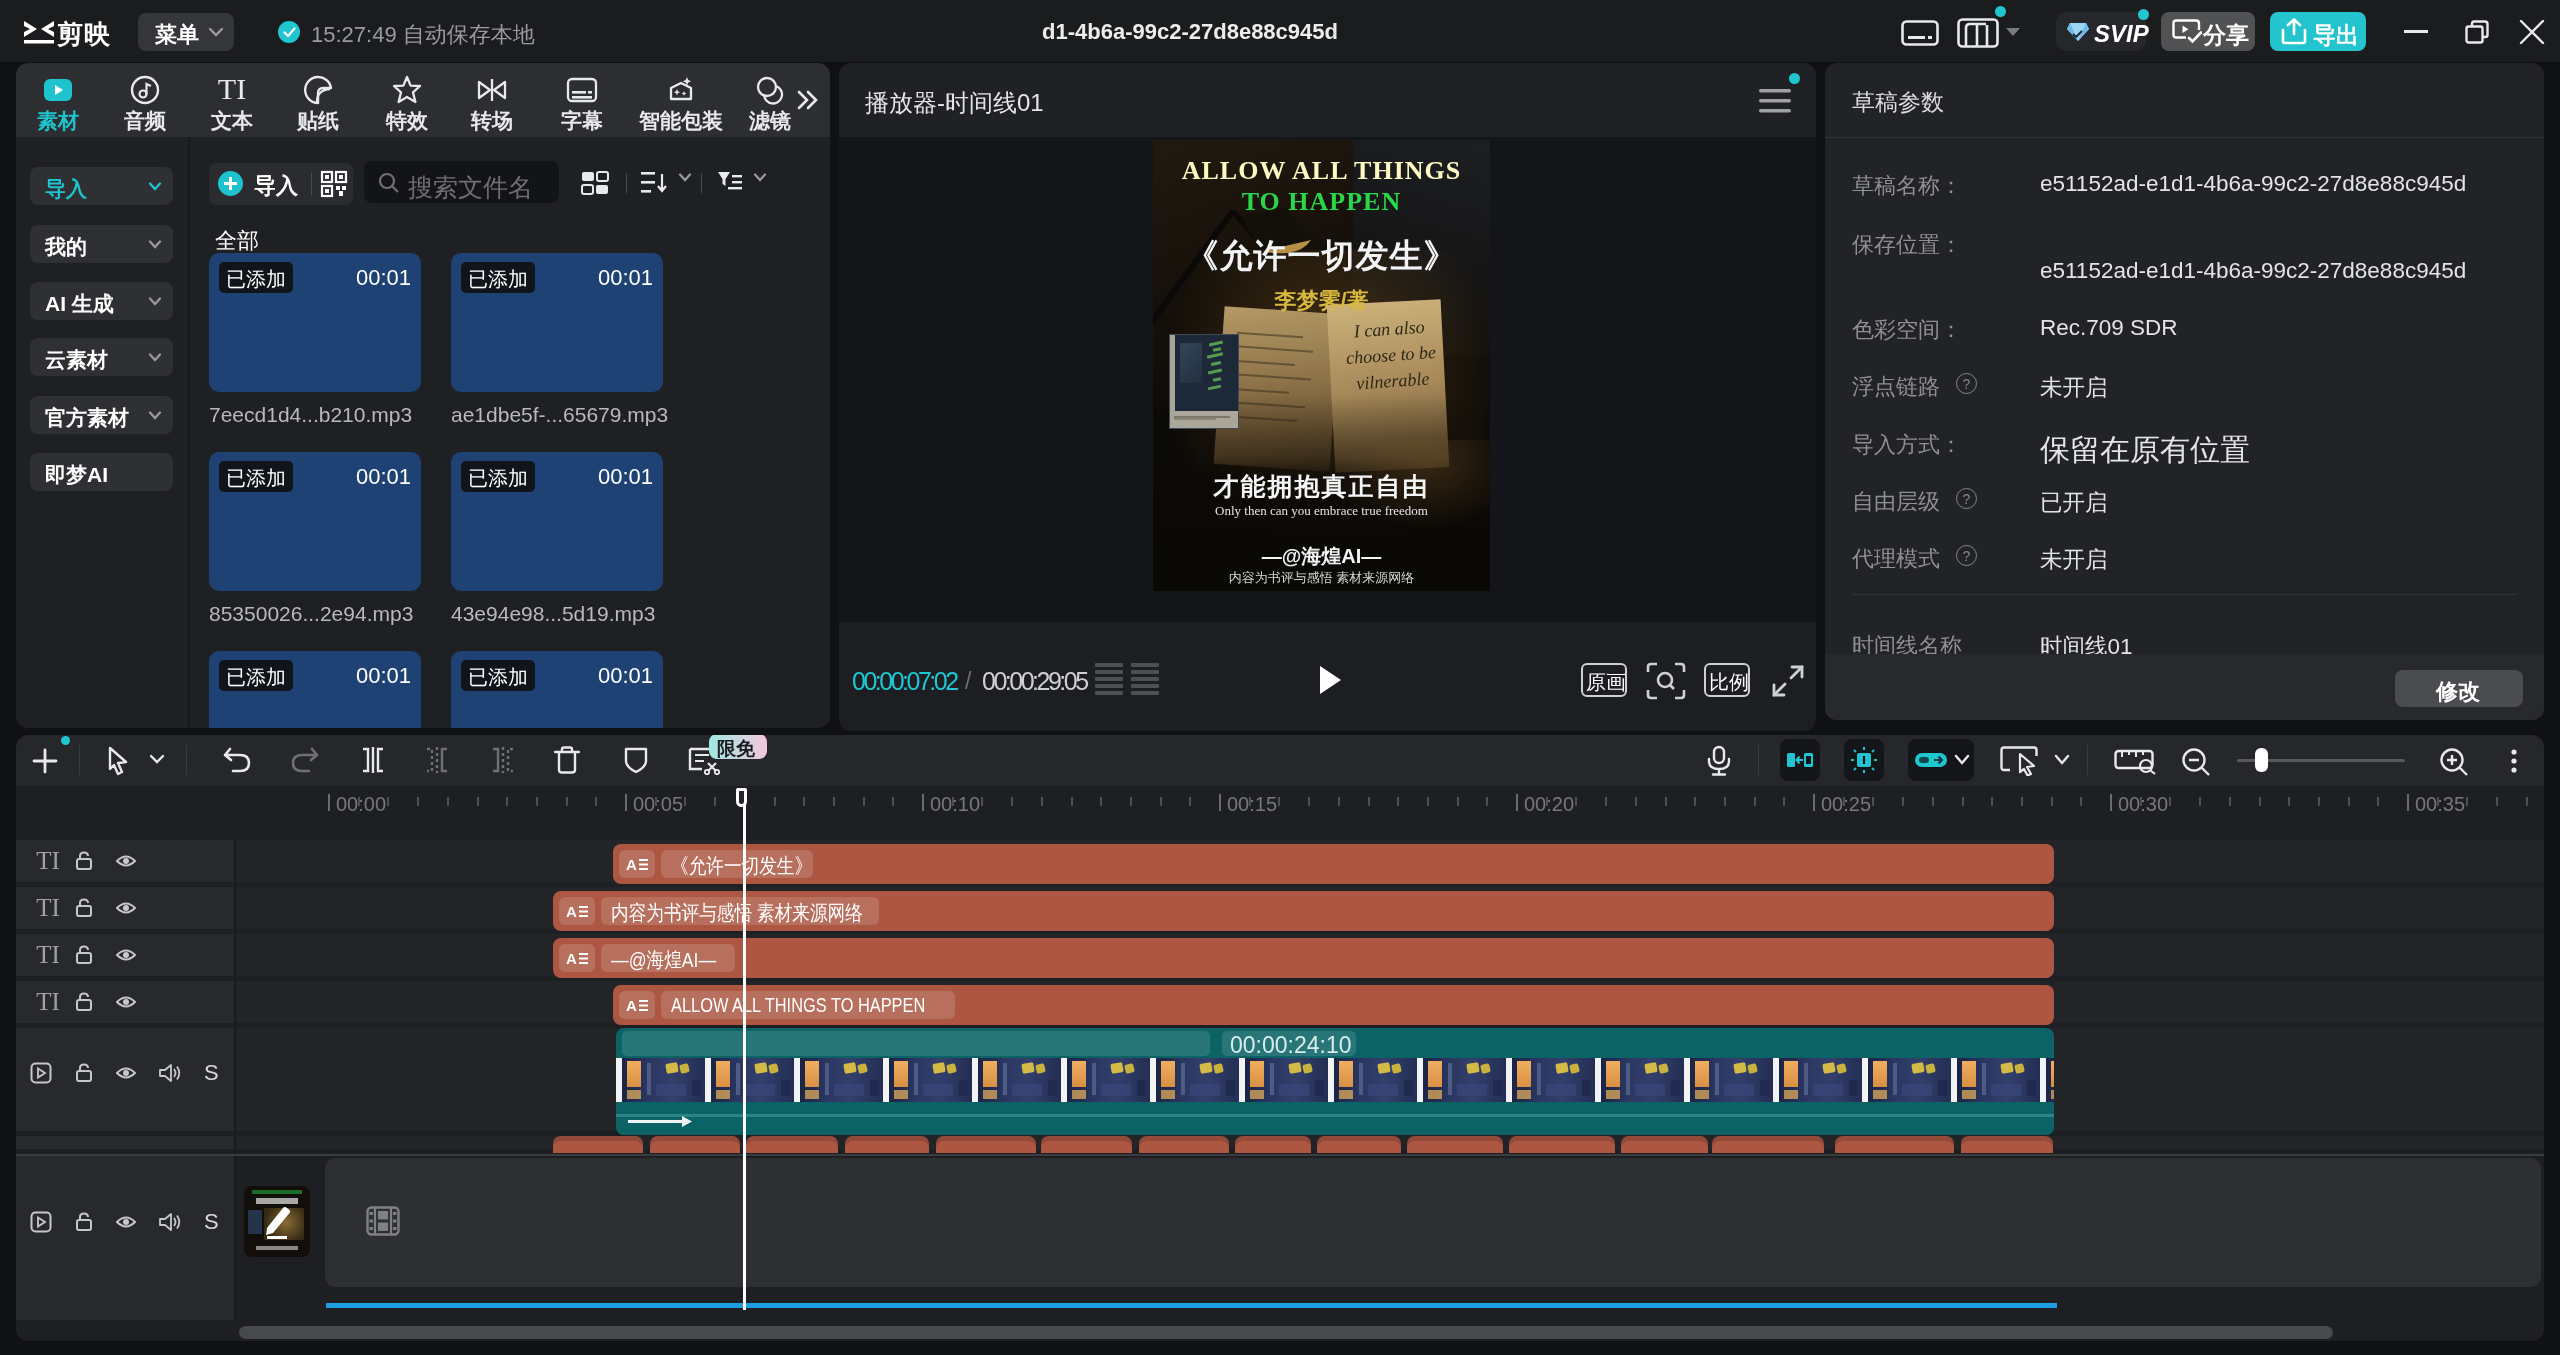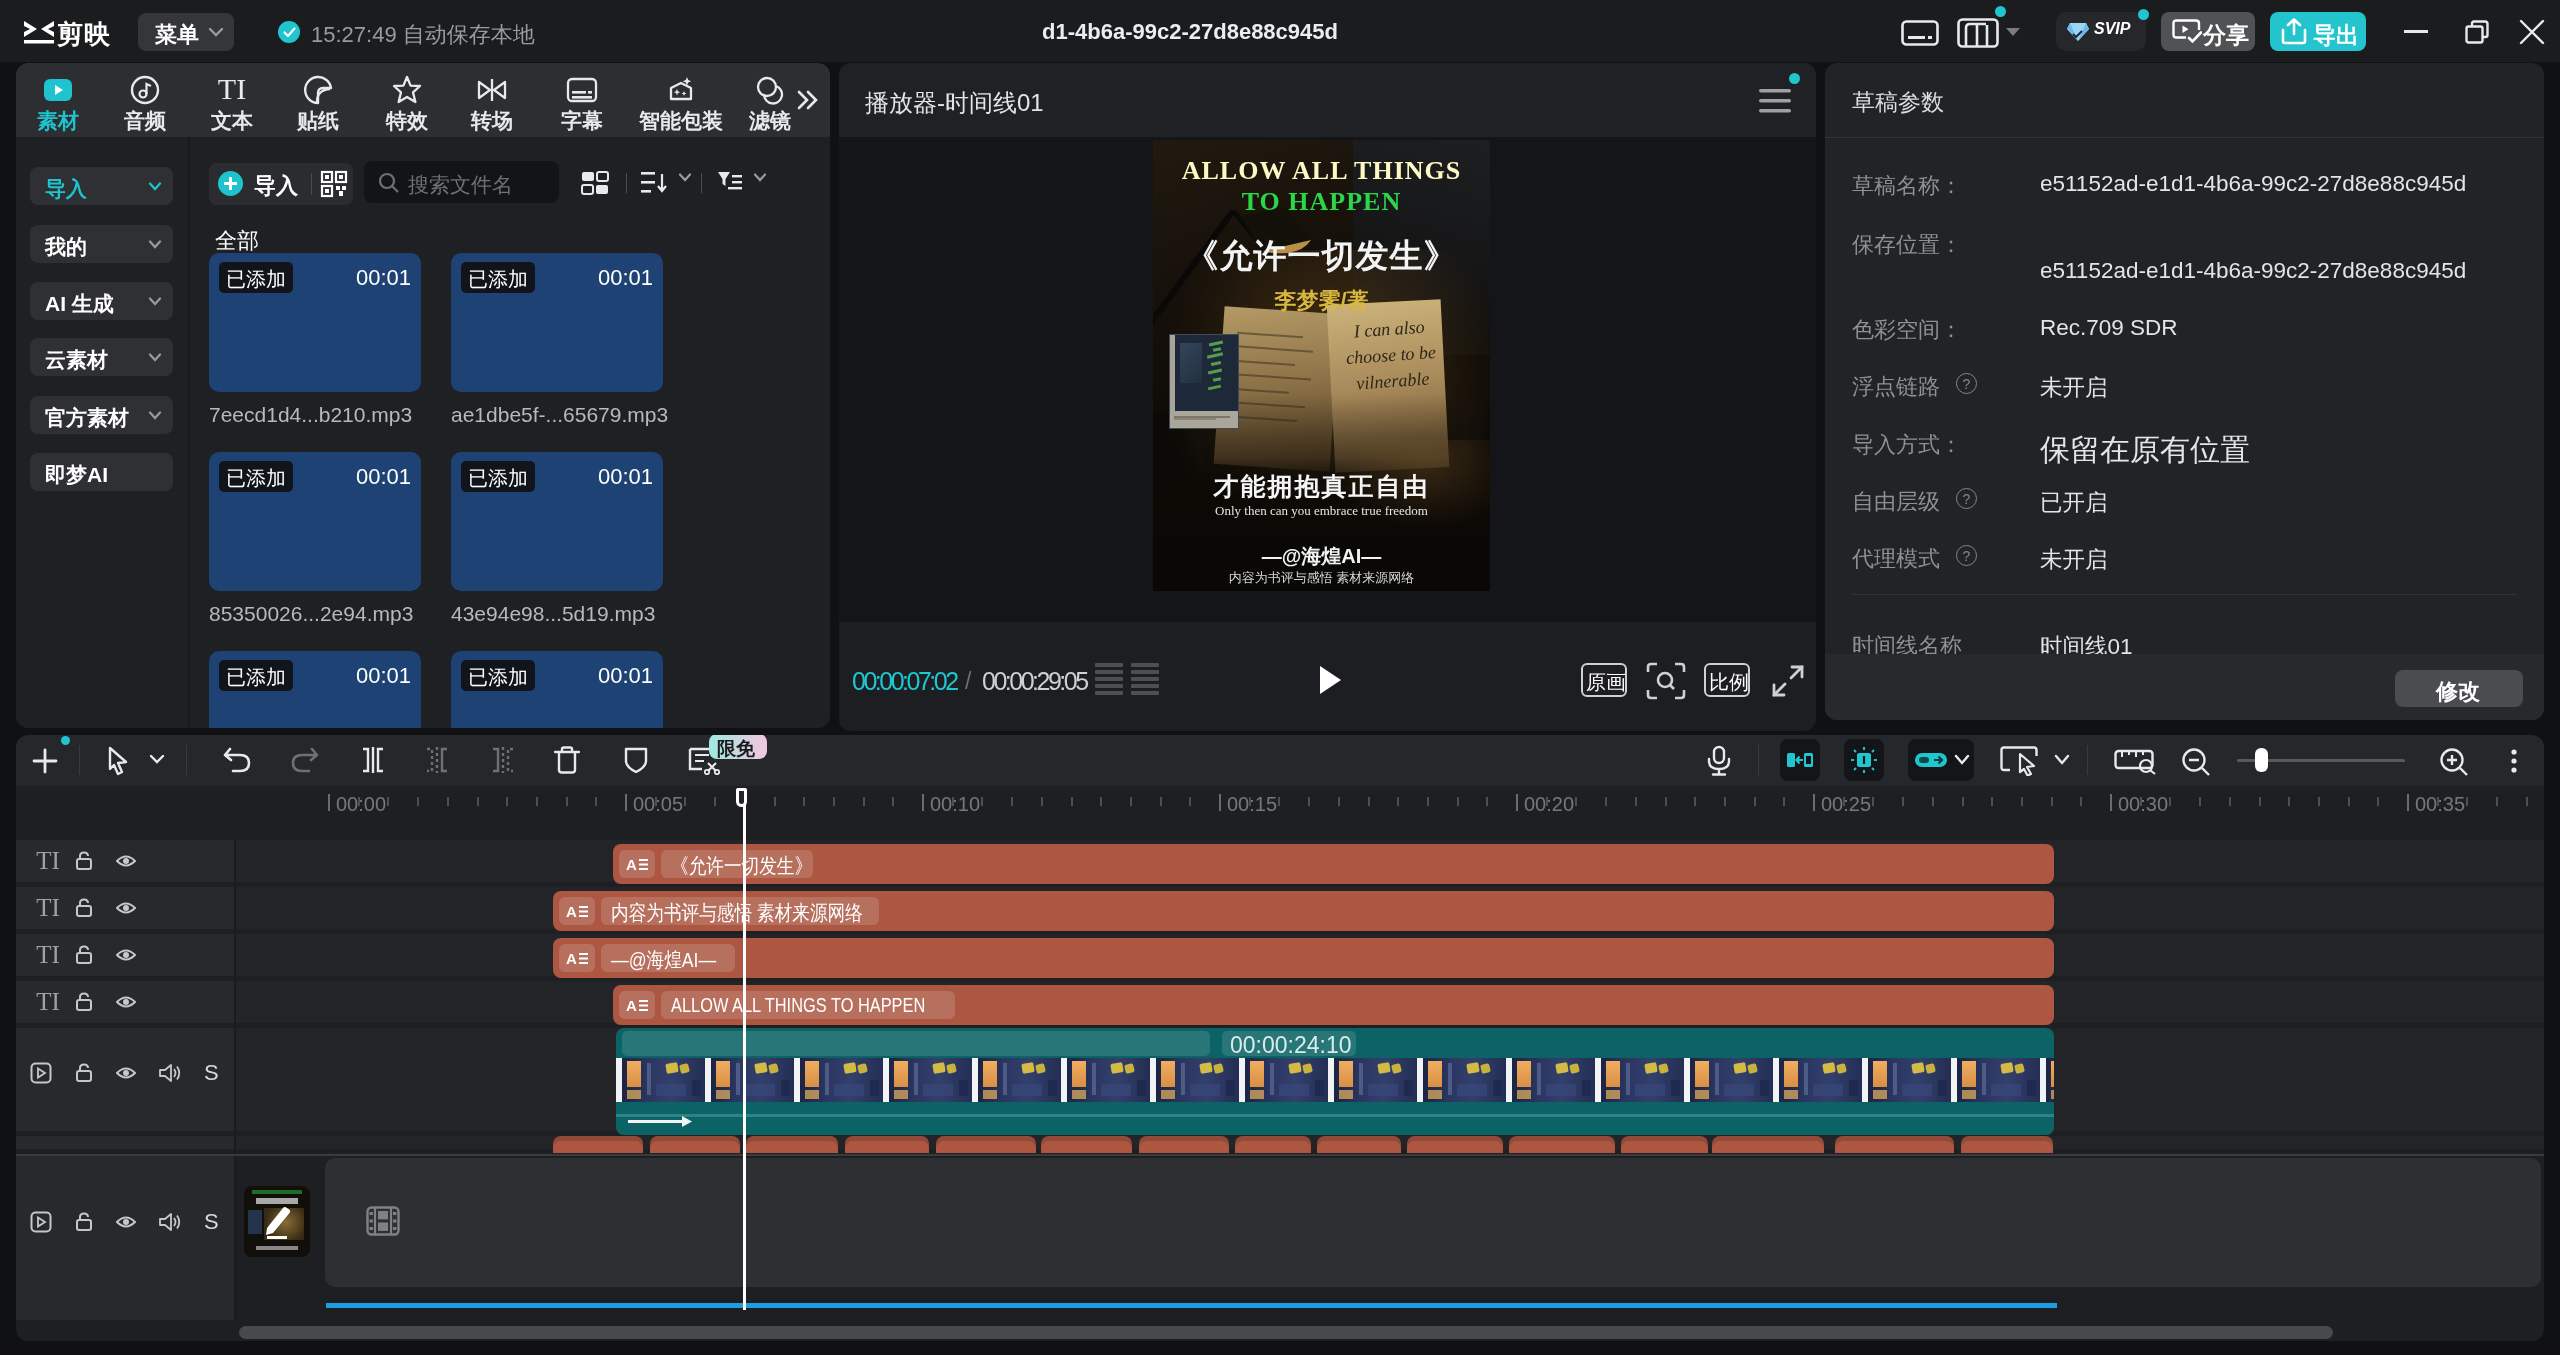--- a/index.html
+++ b/index.html
@@ -40,21 +40,21 @@
 <svg class="abs" style="left:2004px;top:26px" width="18" height="12" viewBox="0 0 18 12">
     <path d="M2 2 L9 10 L16 2 Z" fill="#7a7b7d"></path>
   </svg>
 <div class="abs" style="left:2056px;top:12px;width:90px;height:39px;background:#26272b;border-radius:10px;"></div>
 <svg class="abs" style="left:2066px;top:22px" width="24" height="20" viewBox="0 0 24 20">
 <path d="M4 1 L20 1 L23 7 L12 19 L1 7 Z" fill="#9bd4f5"></path>
 <path d="M4 1 L12 19 L1 7 Z" fill="#6fb8e8"></path>
     <path d="M20 1 L23 7 L12 19 Z" fill="#6fb8e8"></path>
 <path d="M7 12 l3 3 l6 -6" stroke="#1b2a3a" stroke-width="2" fill="none"></path>
 </svg>
-<div class="abs" style="left:2094px;top:20px;font-size:16px;font-weight:bold;font-style:italic;color:#fff;font-family:'Liberation Sans',sans-serif;">SVIP</div>
+<div class="abs" style="left:2094px;top:20px;font-size:24px;font-weight:bold;font-style:italic;color:#fff;font-family:'Liberation Sans',sans-serif;">SVIP</div>
 <div class="abs" style="left:2138px;top:9px;width:11px;height:11px;border-radius:50%;background:#20c5cf;"></div>
 <div class="abs" style="left:2161px;top:12px;width:94px;height:39px;background:#515254;border-radius:8px;"></div>
 <svg class="abs" style="left:2172px;top:19px" width="30" height="26" viewBox="0 0 30 26">
 <path d="M14 18.5 L4.5 18.5 Q1.5 18.5 1.5 15.5 L1.5 4.5 Q1.5 1.5 4.5 1.5 L24 1.5 Q27 1.5 27 4.5 L27 11" stroke="#fff" stroke-width="2.4" fill="none"></path>
 <path d="M10.5 6.5 l6 3.8 l-6 3.8 Z" fill="#fff"></path>
 <path d="M17 19 l3.5 3.5 L29 13.5" stroke="#fff" stroke-width="2.6" fill="none" stroke-linecap="round"></path>
 </svg>
 <div class="abs" style="left:2203px;top:20px;font-size:23px;font-weight:bold;color:#fff">分享</div>
 <div class="abs" style="left:2270px;top:12px;width:96px;height:39px;background:#23c4ce;border-radius:8px;"></div>
 <svg class="abs" style="left:2281px;top:18px" width="26" height="27" viewBox="0 0 26 27">
@@ -168,21 +168,21 @@
       <rect x="5" y="19" width="4" height="4" fill="#fff"></rect>
 <rect x="16" y="16" width="4" height="4" fill="#fff"></rect>
       <rect x="22" y="16" width="4" height="4" fill="#fff"></rect>
       <rect x="19" y="21" width="4" height="5" fill="#fff"></rect>
 </svg>
 <div class="abs" style="left:348px;top:98px;width:195px;height:42px;background:#131417;border-radius:8px;"></div>
 <svg class="abs" style="left:362px;top:109px" width="22" height="22" viewBox="0 0 22 22">
       <circle cx="9" cy="9" r="7" stroke="#6f7073" stroke-width="2.2" fill="none"></circle>
       <line x1="14.5" y1="14.5" x2="20" y2="20" stroke="#6f7073" stroke-width="2.2"></line>
     </svg>
-<div class="abs" style="left:392px;top:108px;font-size:21px;color:#6f7073">搜索文件名</div>
+<div class="abs" style="left:392px;top:108px;font-size:25px;color:#6f7073">搜索文件名</div>
 <svg class="abs" style="left:565px;top:107px" width="28" height="26" viewBox="0 0 28 26">
 <rect x="1" y="2" width="12" height="9" rx="2" fill="#e8e9eb"></rect>
       <rect x="16" y="2" width="11" height="9" rx="2" fill="none" stroke="#e8e9eb" stroke-width="2"></rect>
 <rect x="1" y="15" width="11" height="9" rx="2" fill="none" stroke="#e8e9eb" stroke-width="2"></rect>
       <rect x="15" y="15" width="12" height="9" rx="2" fill="#e8e9eb"></rect>
 </svg>
 <div class="abs" style="left:610px;top:110px;width:1px;height:20px;background:#4a4b4d;"></div>
 <svg class="abs" style="left:624px;top:107px" width="30" height="26" viewBox="0 0 30 26">
 <rect x="1" y="2" width="14" height="2.6" fill="#e8e9eb"></rect>
       <rect x="1" y="11" width="14" height="2.6" fill="#e8e9eb"></rect>

